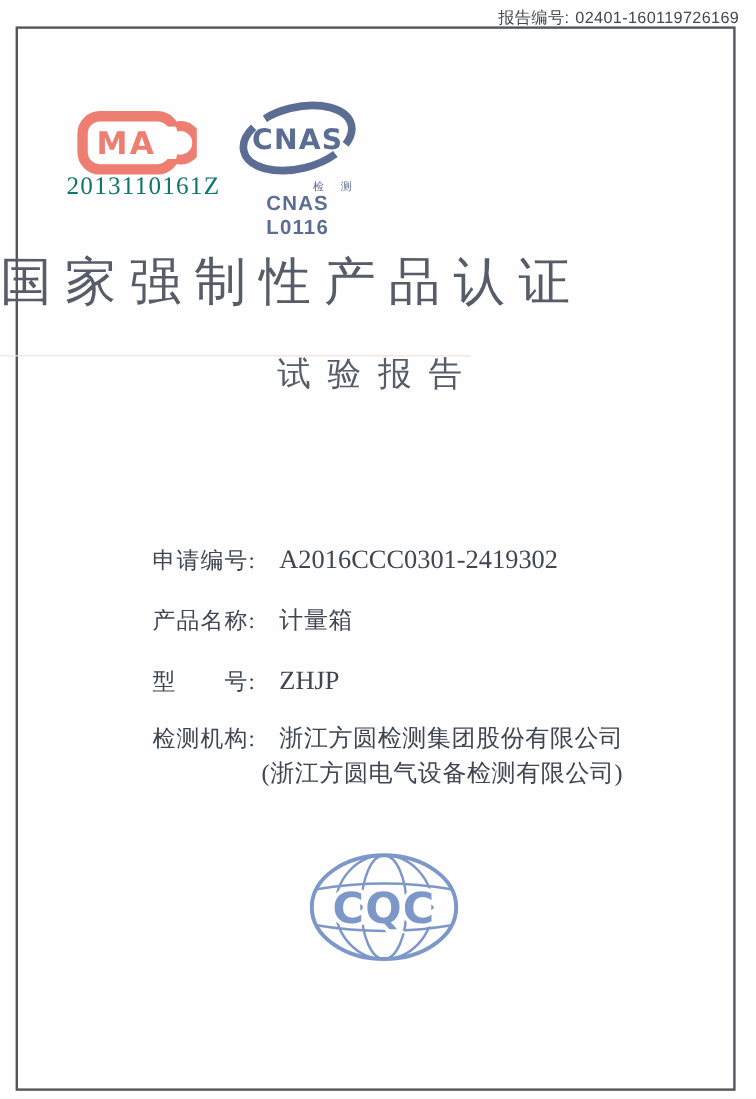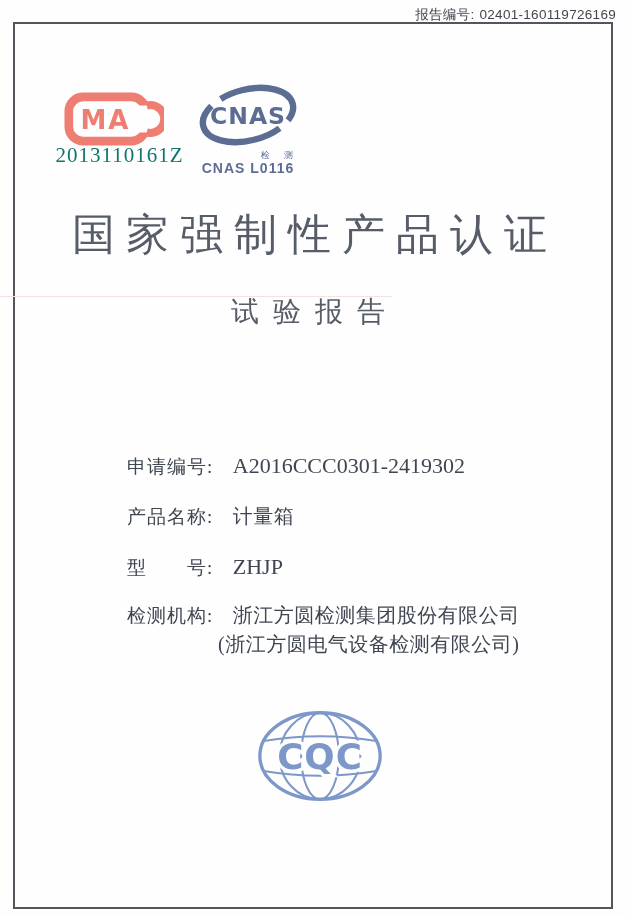--- a/index.html
+++ b/index.html
@@ -70,33 +70,32 @@
     letter-spacing: 6px;
     text-indent: 6px;
     color: #5c6d94;
   }
   .cnas-sub2 {
     position: absolute;
     left: 197px;
     top: 160px;
     width: 102px;
     text-align: center;
-    font-size: 14px;
+    font-size: 17px;
     font-weight: bold;
     letter-spacing: 1px;
     color: #5c6d94;
     font-family: "Liberation Sans", sans-serif;
   }
   
   .title-line1 {
     position: absolute;
     top: 206px;
     left: 0;
     width: 100%;
-    text-align: center;
     font-size: 43px;
     letter-spacing: 11px;
     color: #565d68;
   }
   .title-line2 {
     position: absolute;
     top: 293px;
     left: 0;
     width: 100%;
     text-align: center;

